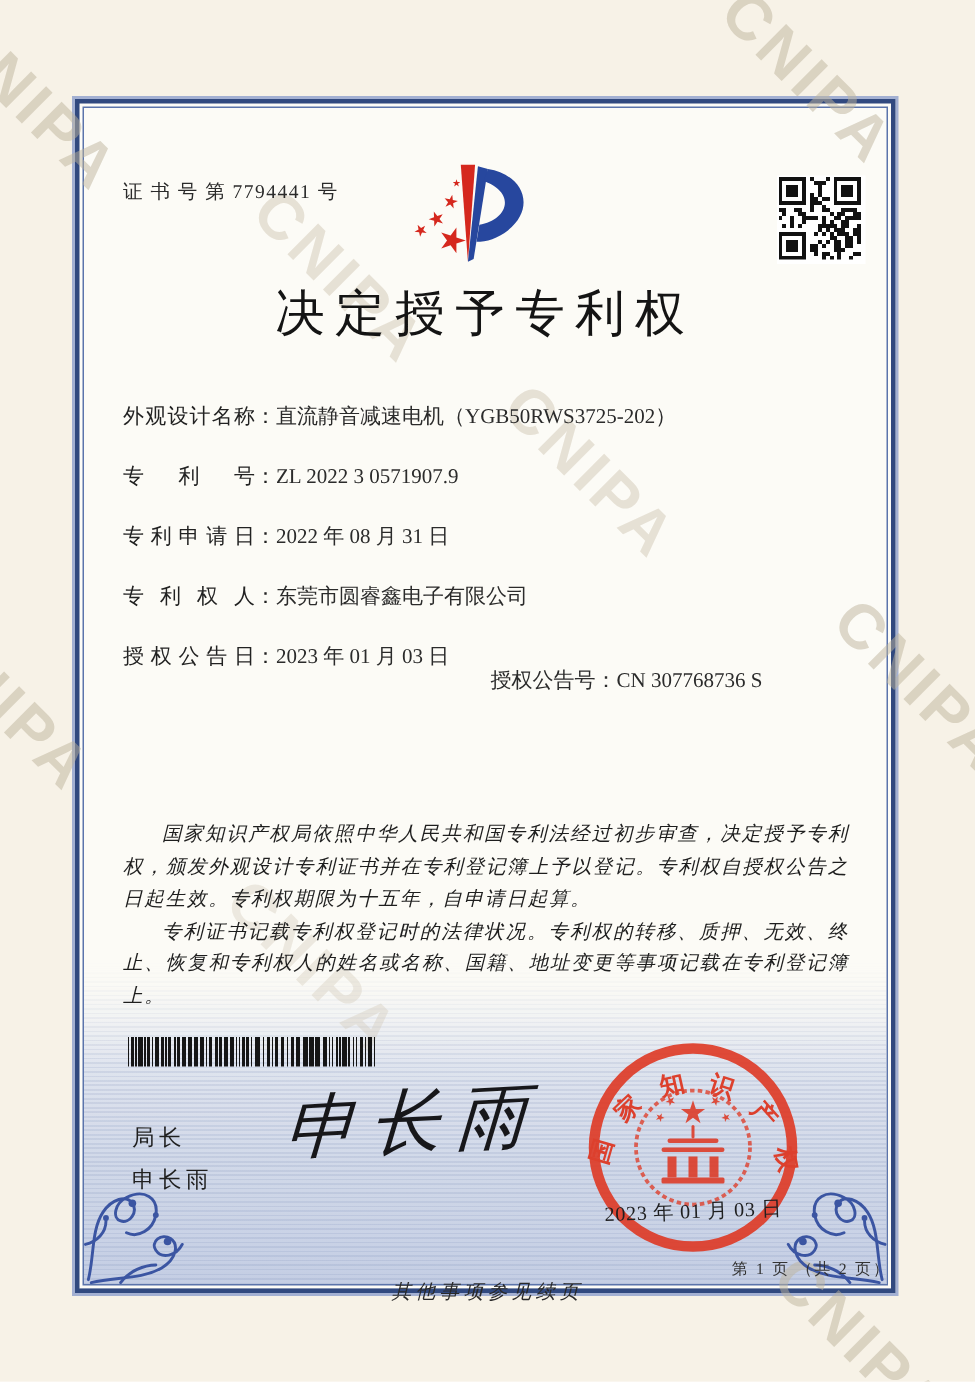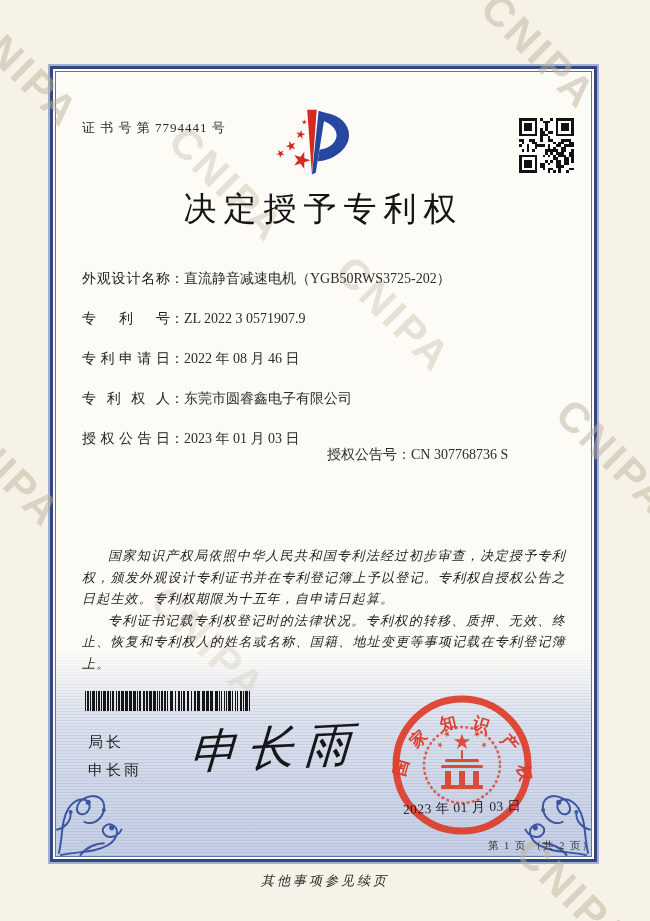--- a/index.html
+++ b/index.html
@@ -52,41 +52,41 @@
   .fcolon{color:#222;}
   .grant-no{position:absolute;left:245px;top:16px;}
   .paras{
     position:absolute;left:29px;right:28px;top:476px;z-index:3;
     font-style:italic;font-size:13px;line-height:21.5px;letter-spacing:1.2px;color:#1e1e1e;
     text-align:justify;
   }
   .paras p{margin:0;text-indent:2em;}
   .barcode{position:absolute;left:32px;top:622px;width:170px;height:20px;z-index:3;}
   .director{
-    position:absolute;left:35px;top:664px;z-index:3;
+    position:absolute;left:35px;top:680px;z-index:3;
     font-family:Liberation Serif, serif;
     font-size:15px;letter-spacing:3px;color:#1f1f1f;
   }
   .director div{margin-bottom:9px;}
   .signature{
     position:absolute;left:137px;top:648px;z-index:3;
     font-size:47px;letter-spacing:10px;color:#17171a;
     transform:rotate(-3deg) skewX(-6deg);
     font-style:italic;
   }
   .seal{position:absolute;left:334px;top:621px;width:150px;height:150px;z-index:4;opacity:0.94;}
   .page-footer{
     position:absolute;left:0;right:0;top:770px;z-index:3;text-align:right;
     font-size:10.5px;letter-spacing:1.5px;color:#333;
   }
   .flourish{position:absolute;z-index:3;}
   .flourish.bl{left:2px;top:700px;}
   .flourish.br{right:2px;top:700px;transform:scaleX(-1);}
   .note{
-    position:absolute;left:0;right:0;top:872px;text-align:center;z-index:3;
+    position:absolute;left:0;right:0;top:852px;text-align:center;z-index:3;
     font-style:italic;font-size:13px;letter-spacing:3px;color:#2a2a2a;
   }
 </style>
 </head>
 <body>
 
 <span class="wm" style="left:-12px;top:2px;">CNIPA</span>
 <span class="wm" style="left:505px;top:-16px;">CNIPA</span>
 <span class="wm" style="left:-30px;top:402px;">CNIPA</span>
 <span class="wm" style="left:580px;top:390px;">CNIPA</span>
@@ -249,21 +249,21 @@
         <rect x="15" y="20" width="1" height="1" fill="#111"></rect>
         <rect x="18" y="20" width="1" height="1" fill="#111"></rect>
       </svg>
   </div>
 
   <div class="title">决定授予专利权</div>
 
   <div class="fields">
     <div class="frow"><span class="flabel">外观设计名称</span><span class="fcolon">：</span><span class="fvalue">直流静音减速电机（YGB50RWS3725-202）</span></div>
     <div class="frow"><span class="flabel">专利号</span><span class="fcolon">：</span><span class="fvalue">ZL 2022 3 0571907.9</span></div>
-    <div class="frow"><span class="flabel">专利申请日</span><span class="fcolon">：</span><span class="fvalue">2022 年 08 月 46 日</span></div>
+    <div class="frow"><span class="flabel">专利申请日</span><span class="fcolon">：</span><span class="fvalue">2022 年 08 月 31 日</span></div>
     <div class="frow"><span class="flabel">专利权人</span><span class="fcolon">：</span><span class="fvalue">东莞市圆睿鑫电子有限公司</span></div>
     <div class="frow">
       <span class="flabel">授权公告日</span><span class="fcolon">：</span><span class="fvalue">2023 年 01 月 03 日</span>
       <span class="grant-no"><span>授权公告号</span><span>：</span><span>CN 307768736 S</span></span>
     </div>
   </div>
 
   <div class="paras">
     <p>国家知识产权局依照中华人民共和国专利法经过初步审查，决定授予专利权，颁发外观设计专利证书并在专利登记簿上予以登记。专利权自授权公告之日起生效。专利权期限为十五年，自申请日起算。</p>
     <p>专利证书记载专利权登记时的法律状况。专利权的转移、质押、无效、终止、恢复和专利权人的姓名或名称、国籍、地址变更等事项记载在专利登记簿上。</p>

